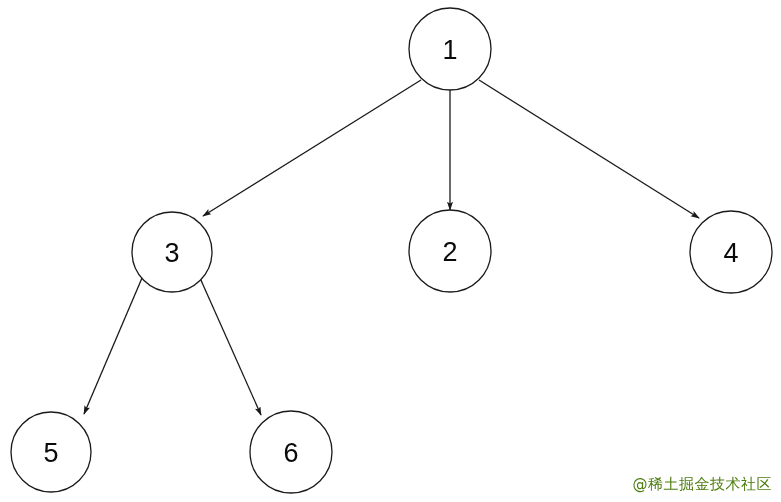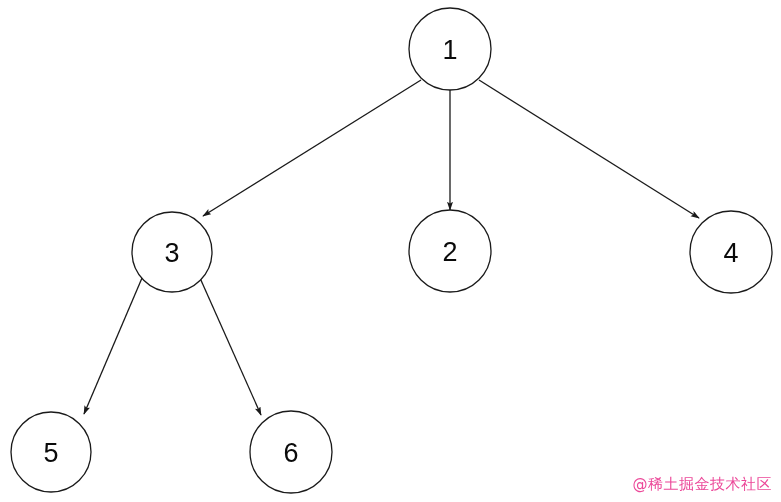--- a/index.html
+++ b/index.html
@@ -96,15 +96,15 @@
         <circle class="node-circle" cx="51" cy="452" r="40" style="fill: rgb(255, 255, 255); stroke: rgb(26, 26, 26);"></circle>
         <text class="node-label" x="51" y="453" style="fill: rgb(10, 10, 10);">5</text>
       </g>
       <g>
         <circle class="node-circle" cx="291" cy="452" r="41" style="fill: rgb(255, 255, 255); stroke: rgb(26, 26, 26);"></circle>
         <text class="node-label" x="291" y="453" style="fill: rgb(10, 10, 10);">6</text>
       </g>
     </g>
   </svg>
 
-  <div class="watermark-text" style="color: #ec4899;">@稀土掘金技术社区</div>
+  <div class="watermark-text" style="color: #4d7c0f;">@稀土掘金技术社区</div>
 
 </div>
 
 </body></html>

